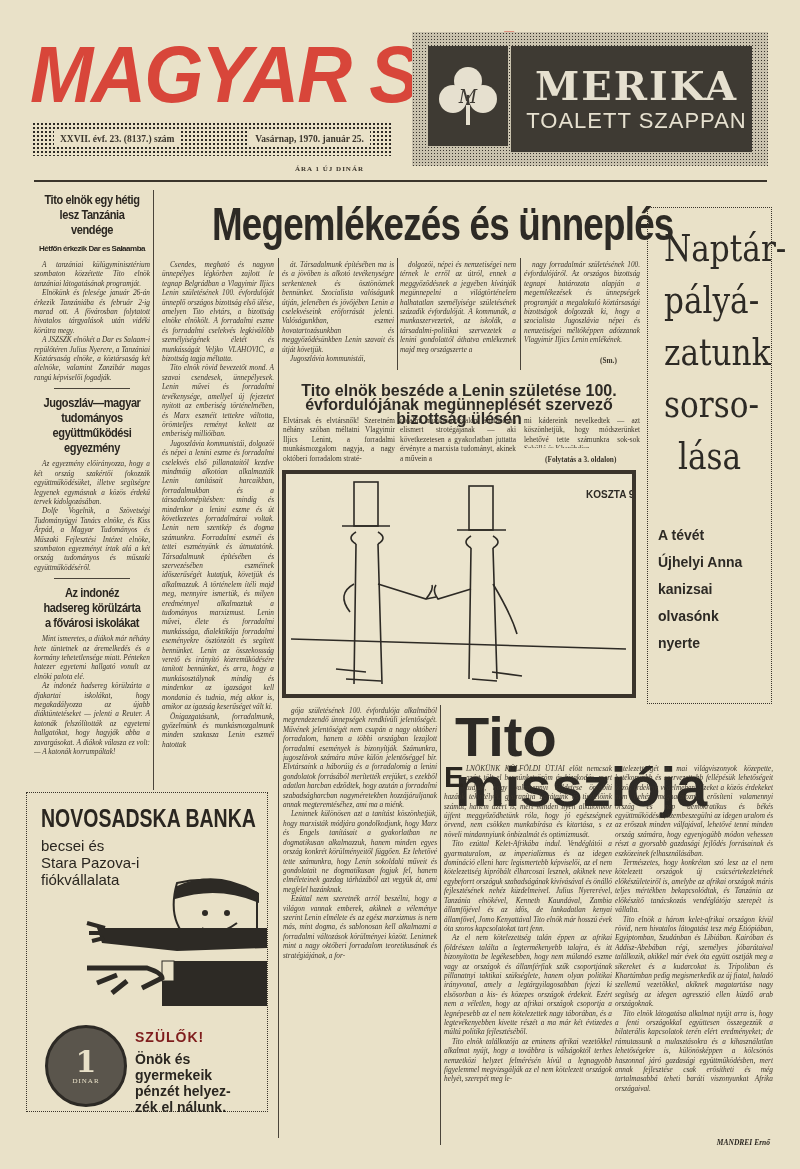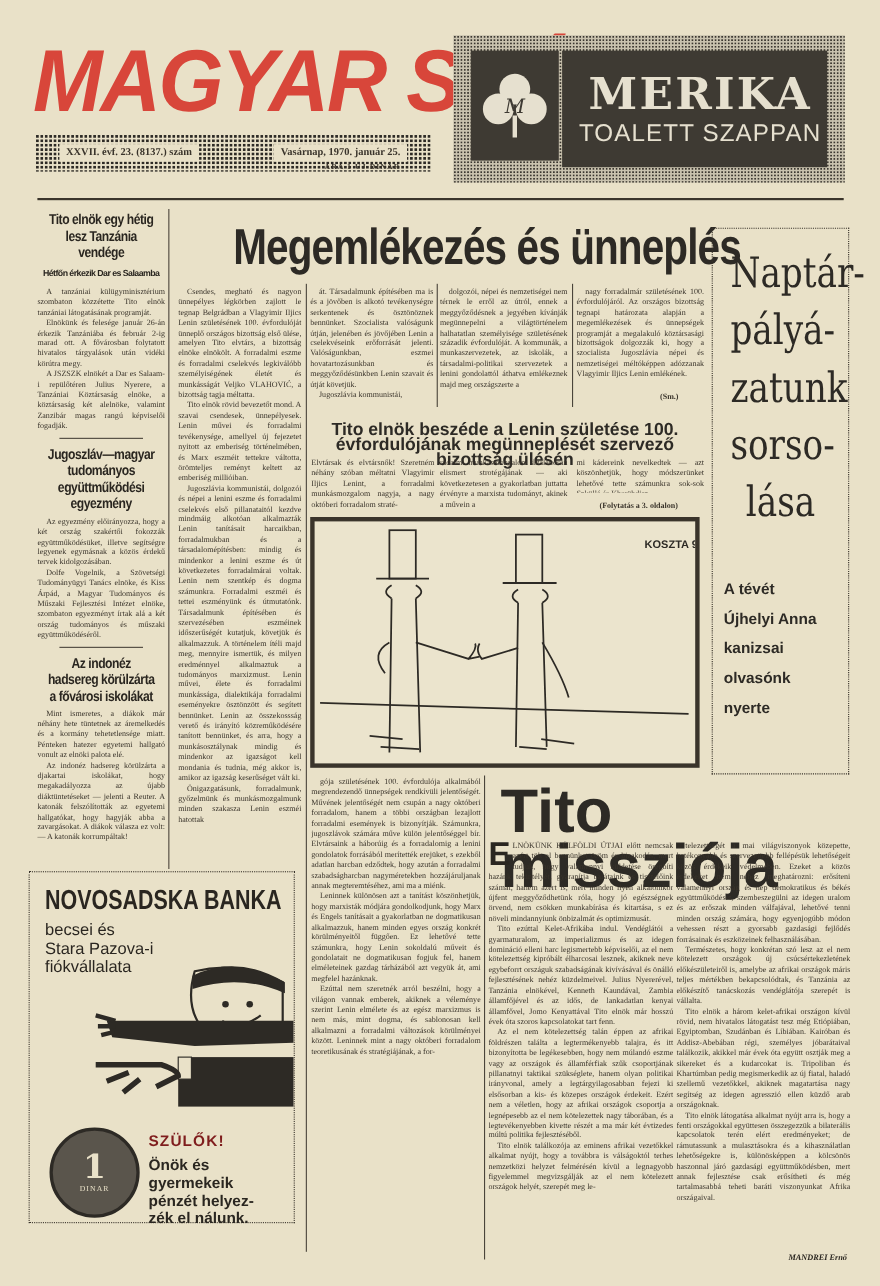--- a/index.html
+++ b/index.html
@@ -24,21 +24,21 @@
     left: 32px; top: 122px; width: 360px; height: 34px;
     background-image: radial-gradient(#2d2a25 45%, transparent 50%);
     background-size: 4px 4px;
     display: flex; align-items: center; justify-content: space-between;
     padding: 0 22px;
   }
   .issue-bar span {
     background: #e9e1c8; font-size: 9.5px; font-weight: bold;
     padding: 3px 6px; color: #3a342b;
   }
-  .price { left: 295px; top: 148px; font-size: 7px; font-weight: bold; letter-spacing: 1px; color: #3a342b; }
+  .price { left: 295px; top: 165px; font-size: 7px; font-weight: bold; letter-spacing: 1px; color: #3a342b; }
   .rule-top { left: 34px; top: 180px; width: 733px; height: 2px; background: #3a342b; }
 
   .ad-merika {
     left: 412px; top: 32px; width: 356px; height: 134px;
     background-image: radial-gradient(#3a362f 40%, #c9c2ae 45%);
     background-size: 3px 3px;
     padding: 14px 16px;
     display: flex; gap: 3px;
   }
   .merika-logo {
@@ -50,21 +50,21 @@
     flex: 1; background: #3e3a33; color: #e6e0cf;
     display: flex; flex-direction: column; justify-content: center; padding-left: 10px; text-align: center;
   }
   .merika-name { font-family: "DejaVu Serif", serif; font-weight: bold; font-size: 40px; letter-spacing: 2px; line-height: 44px; }
   .merika-sub { font-family: "Liberation Sans", sans-serif; font-size: 22px; letter-spacing: 1px; }
 
   .col-text {
     font-size: 7.3px; line-height: 9.4px; text-align: justify; color: #3a342b;
     hyphens: auto;
   }
-  .col-text p { text-indent: 8px; }
+  .col-text p { text-indent: 8px; font-style: italic; }
   .vrule { width: 1px; background: #4a443a; }
   .hrule { height: 1px; background: #4a443a; }
 
   .h-cond { font-family: "Liberation Sans", sans-serif; font-weight: bold; color: #2a2620; text-align: center; letter-spacing: -0.5px; }
 
   .main-head {
     left: 165px; top: 196px; width: 470px; height: 56px;
     font-family: "Liberation Sans", sans-serif; font-weight: bold;
     font-size: 46px; line-height: 56px; text-align: center; color: #2d2a25;
     transform: scaleX(0.8); transform-origin: center; letter-spacing: -1px;

